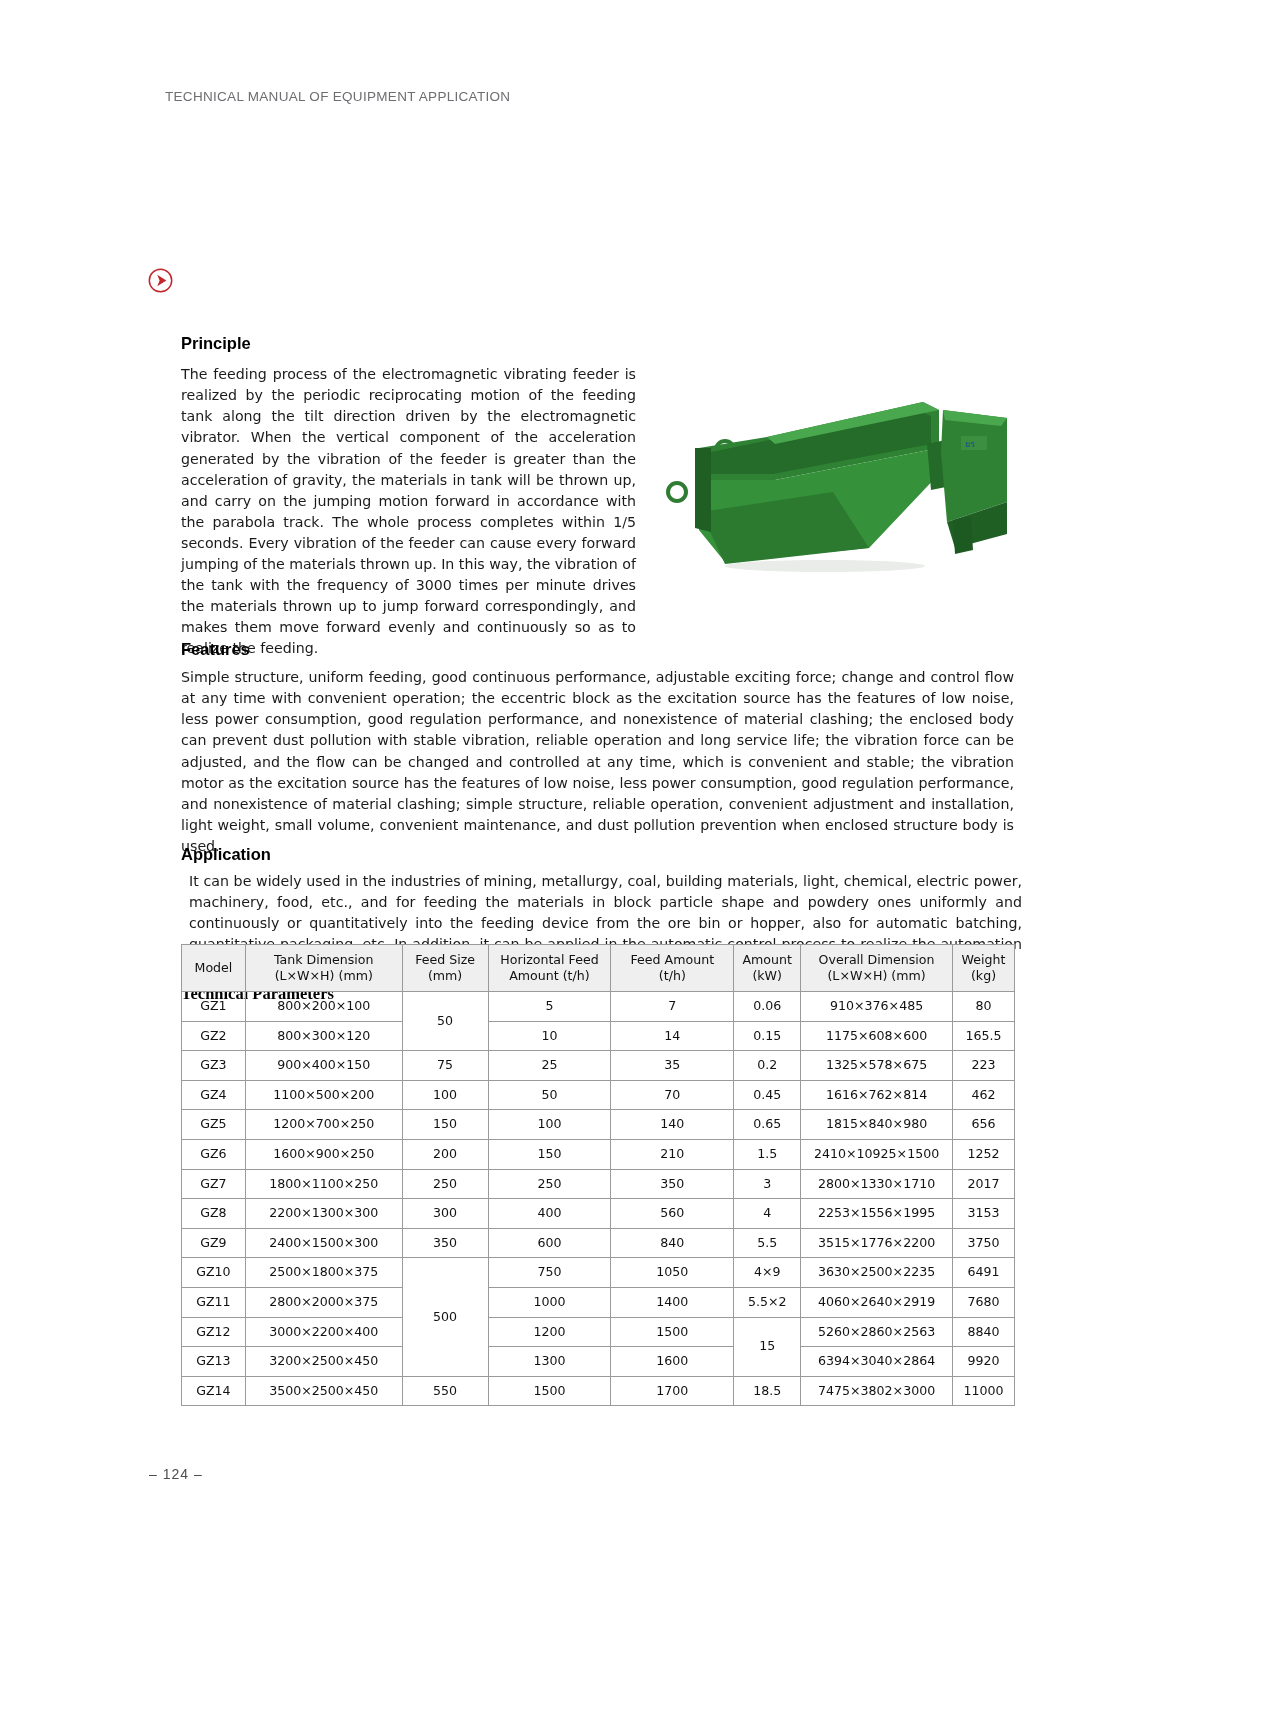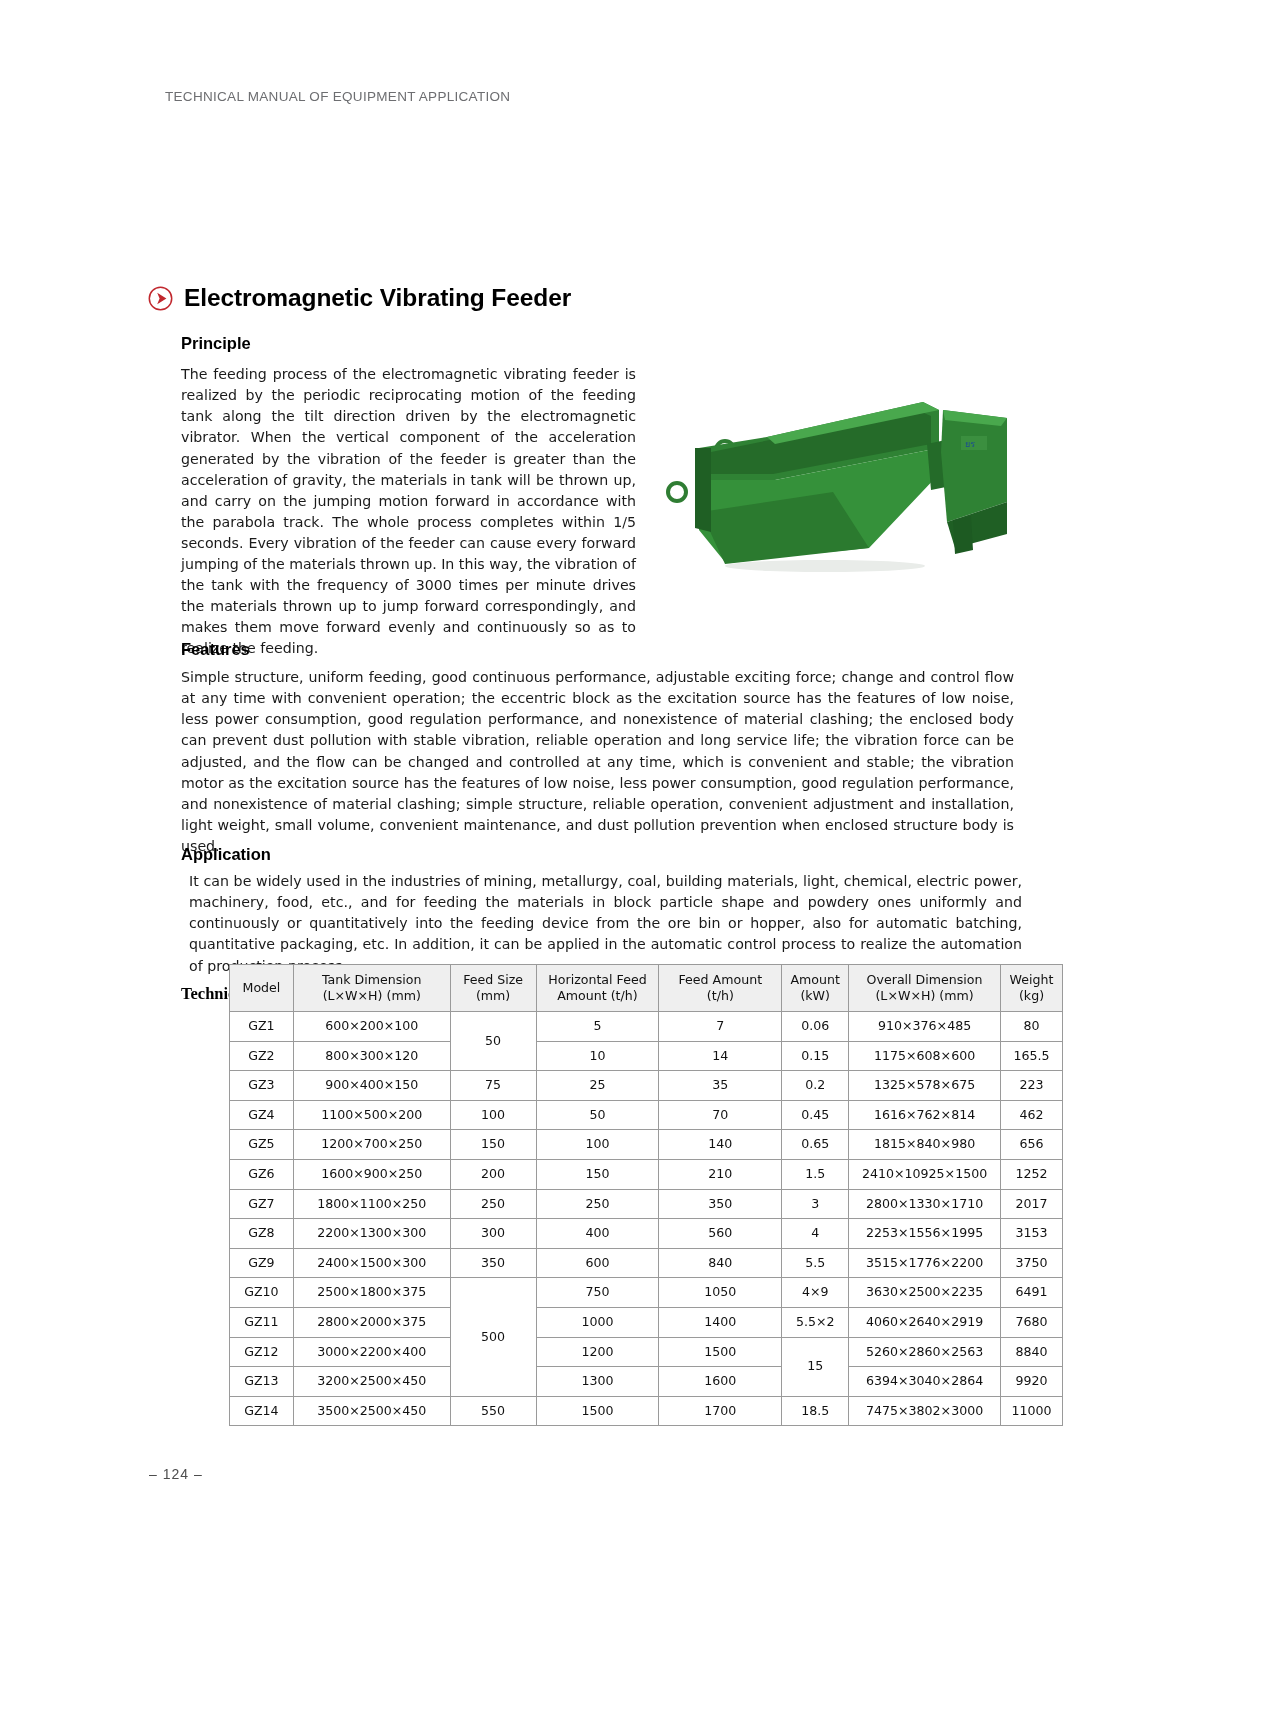--- a/index.html
+++ b/index.html
@@ -108,23 +108,22 @@
     width: 360px;
     height: 265px;
     overflow: hidden;
   }
   .product-photo svg { display: block; }
 
   
   .spec-table-wrap {
     position: absolute;
     left: 181px;
-    top: 964px;
+    top: 944px;
     width: 954px;
-    margin-left: 48px;
   }
   table.spec {
     border-collapse: collapse;
     width: 834px;
     font-family: "DejaVu Sans", sans-serif;
     font-size: 12.6px;
     color: #111;
   }
   table.spec th,
   table.spec td {
@@ -175,21 +174,20 @@
   <div class="header-text">TECHNICAL MANUAL OF EQUIPMENT APPLICATION</div>
 </div>
 
 <div class="section-title-row">
   <span class="title-icon">
     <svg viewBox="0 0 25 25" width="25" height="25" aria-hidden="true">
       <circle cx="12.5" cy="12.5" r="11.2" fill="none" stroke="#c1272d" stroke-width="1.5"></circle>
       <path d="M9.2 6.8 L18.4 12.5 L9.2 18.2 L11.6 12.5 Z" fill="#c1272d"></path>
     </svg>
   </span>
-  <h1 class="section-title">Electromagnetic Vibrating Feeder</h1>
 </div>
 
 <h2 class="sub-heading" style="top:320px;">Principle</h2>
 <p class="body-text principle-text">The feeding process of the electromagnetic vibrating feeder is realized by the periodic reciprocating motion of the feeding tank along the tilt direction driven by the electromagnetic vibrator. When the vertical component of the acceleration generated by the vibration of the feeder is greater than the acceleration of gravity, the materials in tank will be thrown up, and carry on the jumping motion forward in accordance with the parabola track. The whole process completes within 1/5 seconds. Every vibration of the feeder can cause every forward jumping of the materials thrown up. In this way, the vibration of the tank with the frequency of 3000 times per minute drives the materials thrown up to jump forward correspondingly, and makes them move forward evenly and continuously so as to realize the feeding.</p>
 
 <div class="product-photo">
   <svg viewBox="0 0 360 265" width="360" height="265" aria-hidden="true">
     <rect x="0" y="0" width="360" height="265" fill="#ffffff"></rect>
 
     <circle cx="22" cy="140" r="9" fill="none" stroke="#2f7d33" stroke-width="4"></circle>
@@ -273,21 +271,21 @@
           </th>
           <th>
             <span class="th-l2">Weight</span>
             <span class="th-l2">(kg)</span>
           </th>
         </tr>
     </thead>
     <tbody>
         <tr>
           <td>GZ1</td>
-          <td>600×200×100</td>
+          <td>800×200×100</td>
           <td rowspan="2">50</td>
           <td>5</td>
           <td>7</td>
           <td>0.06</td>
           <td>910×376×485</td>
           <td>80</td>
         </tr>
         <tr>
           <td>GZ2</td>
           <td>800×300×120</td>

